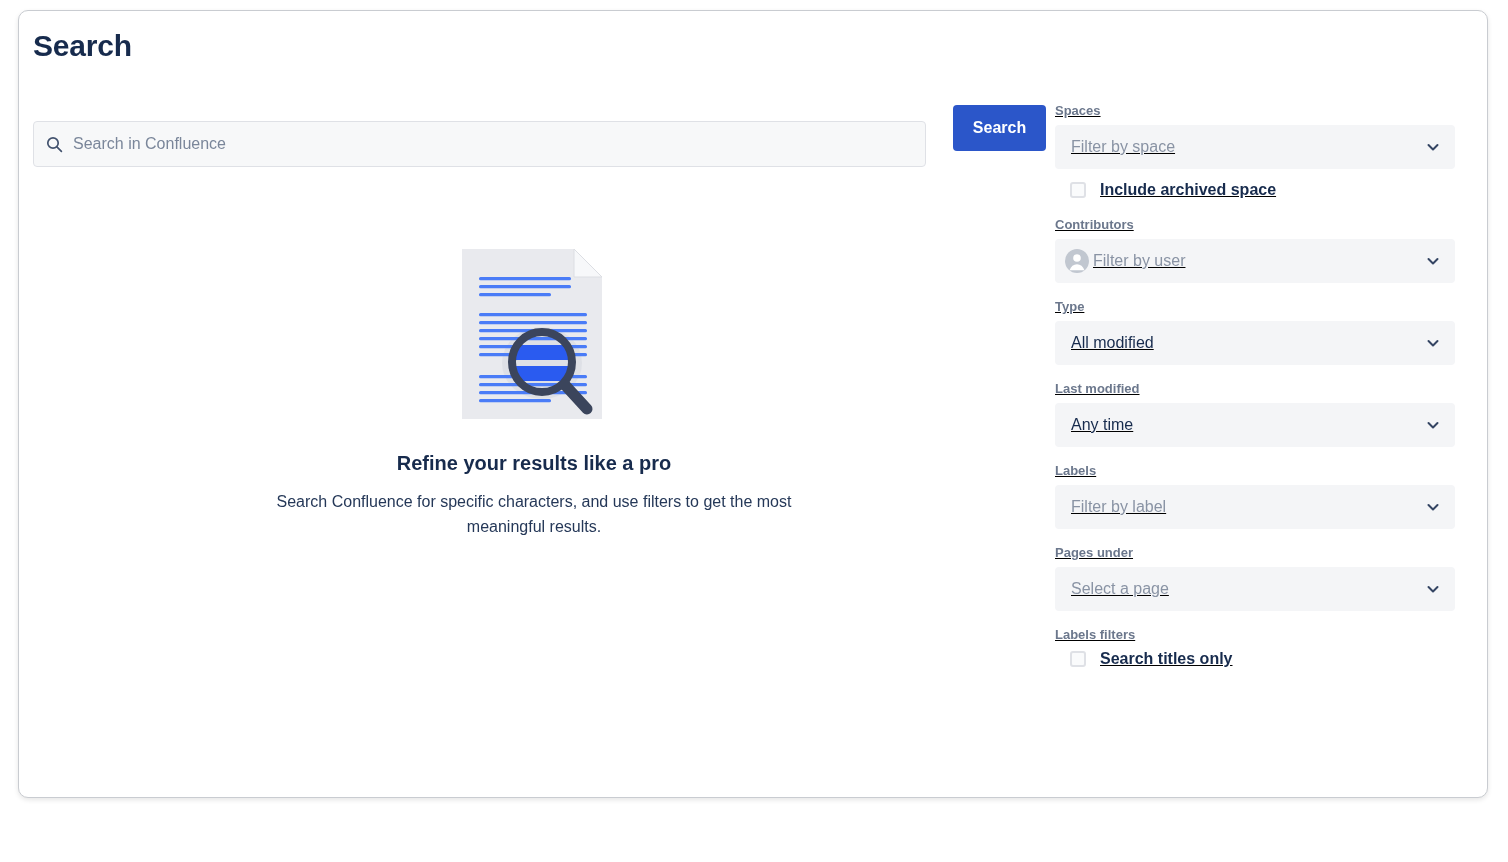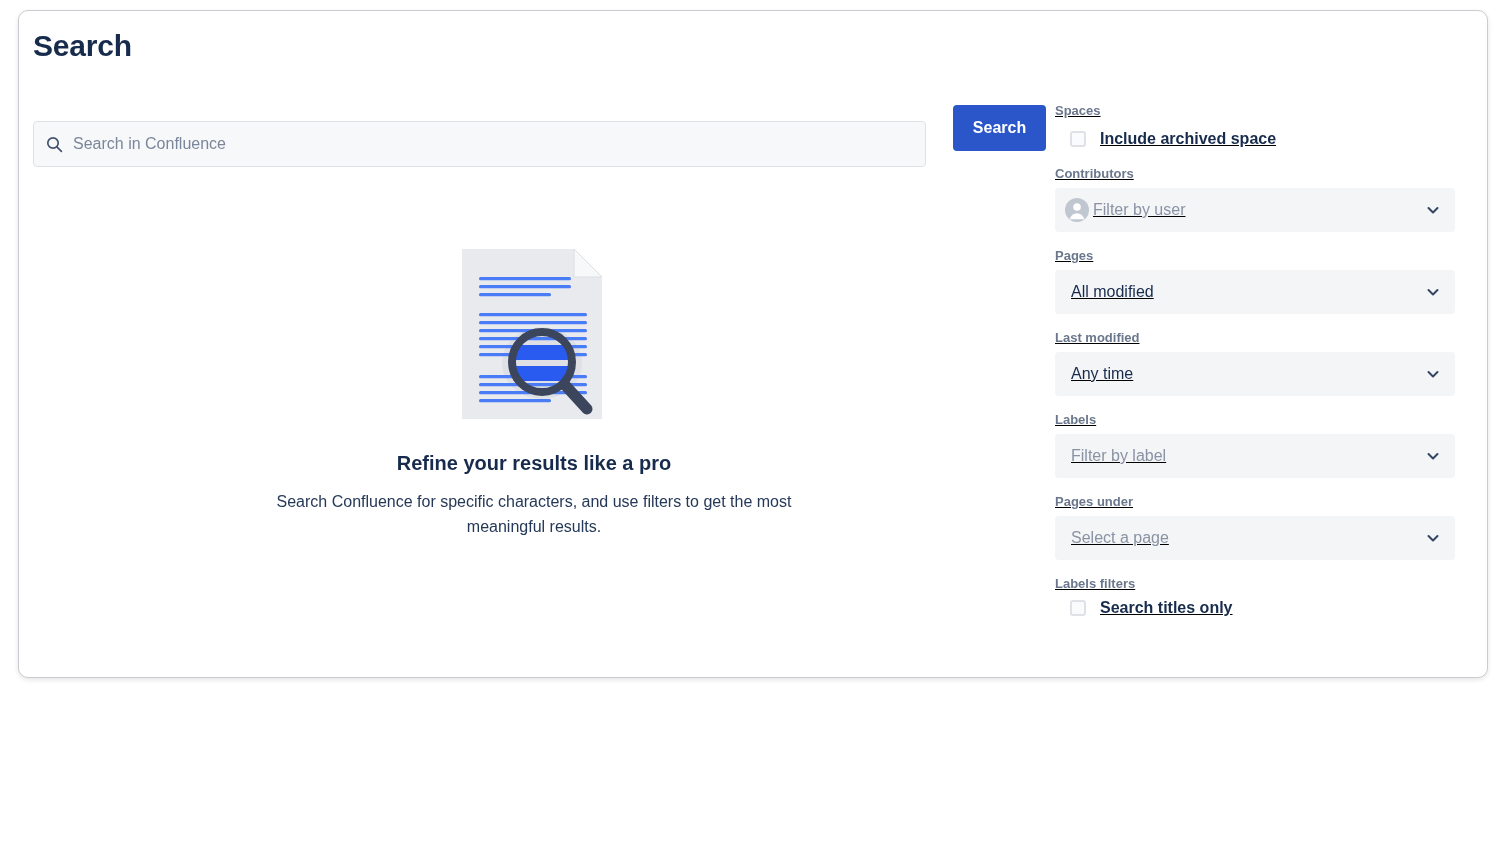--- a/index.html
+++ b/index.html
@@ -10,21 +10,21 @@
     height: 862px;
     overflow: hidden;
     font-family: "Liberation Sans", sans-serif;
   }
 
   #app-window {
     position: absolute;
     left: 18px;
     top: 10px;
     width: 1470px;
-    height: 668px;
+    height: 788px;
     background: #ffffff;
     border: 1px solid #c9ccd1;
     border-radius: 10px;
     box-shadow: 0 2px 5px rgba(0,0,0,0.10);
     box-sizing: border-box;
     overflow: hidden;
   }
 
   
   #page-title {
@@ -259,20 +259,28 @@
     </span>
 
     <div id="empty-heading">Refine your results like a pro</div>
     <div id="empty-desc">Search Confluence for specific characters, and use filters to get the most meaningful results.</div>
   </div>
 
   <div id="filters">
 
     <div class="filter-group" style="margin-bottom:0;">
       <div class="filter-label">Spaces</div>
+      <div class="select-box">
+        <span class="select-value placeholder">Filter by space</span>
+        <span class="chev">
+          <svg viewBox="0 0 16 16" width="16" height="16">
+              <polyline points="3.5,6 8,10.5 12.5,6" fill="none" stroke="#344563" stroke-width="2" stroke-linecap="round" stroke-linejoin="round"></polyline>
+            </svg>
+        </span>
+      </div>
     </div>
 
     <div class="check-row">
       <span class="checkbox"></span>
       <span class="check-label">Include archived space</span>
     </div>
 
     <div class="filter-group">
       <div class="filter-label">Contributors</div>
       <div class="select-box" style="padding-left:10px;">
@@ -286,21 +294,21 @@
         <span class="select-value placeholder">Filter by user</span>
         <span class="chev">
           <svg viewBox="0 0 16 16" width="16" height="16">
               <polyline points="3.5,6 8,10.5 12.5,6" fill="none" stroke="#344563" stroke-width="2" stroke-linecap="round" stroke-linejoin="round"></polyline>
             </svg>
         </span>
       </div>
     </div>
 
     <div class="filter-group">
-      <div class="filter-label">Pages</div>
+      <div class="filter-label">Type</div>
       <div class="select-box">
         <span class="select-value">All modified</span>
         <span class="chev">
           <svg viewBox="0 0 16 16" width="16" height="16">
               <polyline points="3.5,6 8,10.5 12.5,6" fill="none" stroke="#344563" stroke-width="2" stroke-linecap="round" stroke-linejoin="round"></polyline>
             </svg>
         </span>
       </div>
     </div>
 

